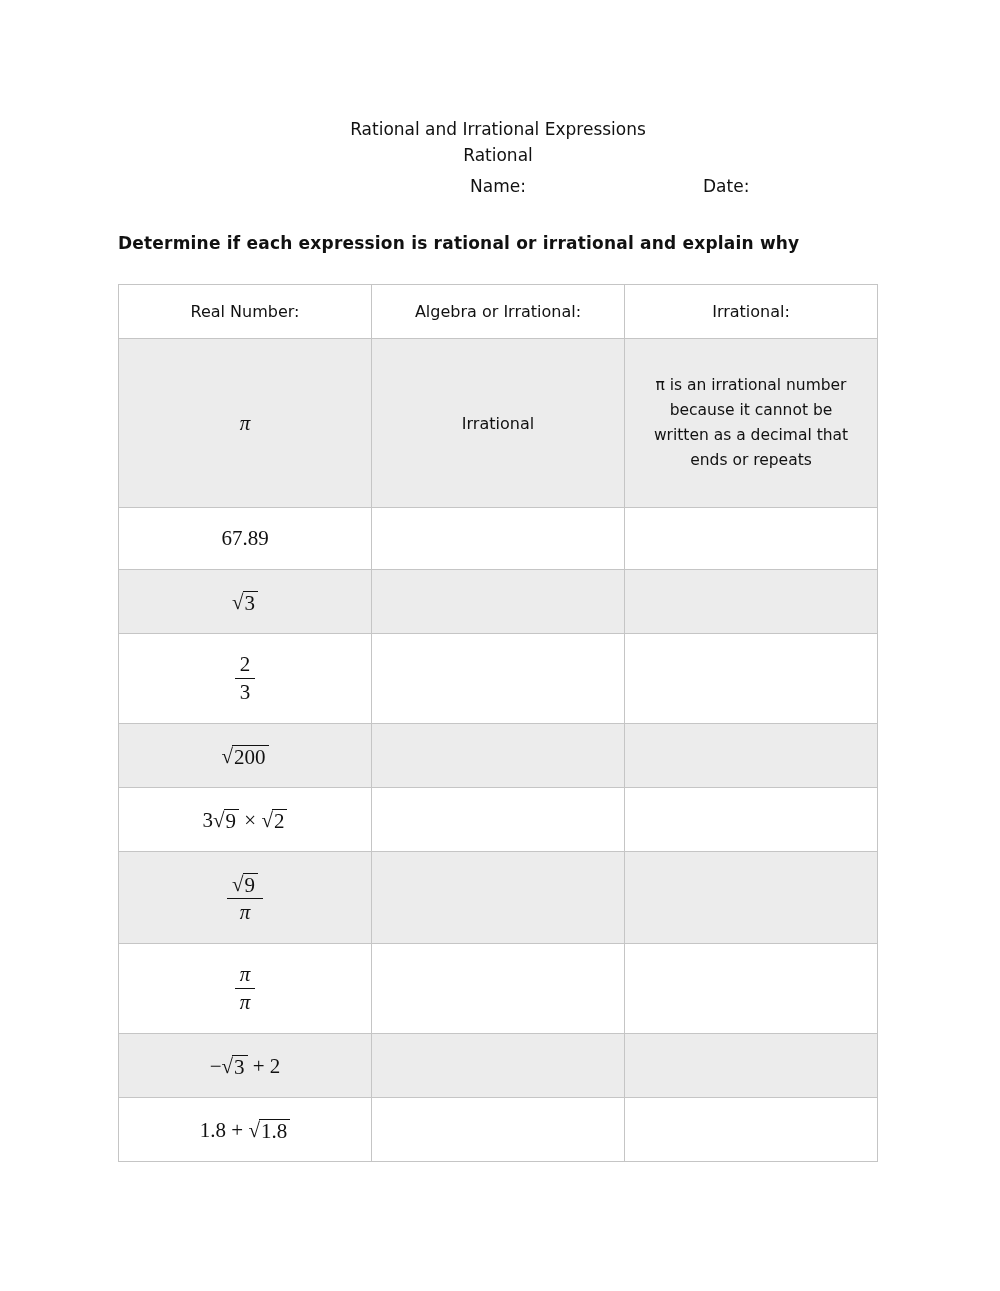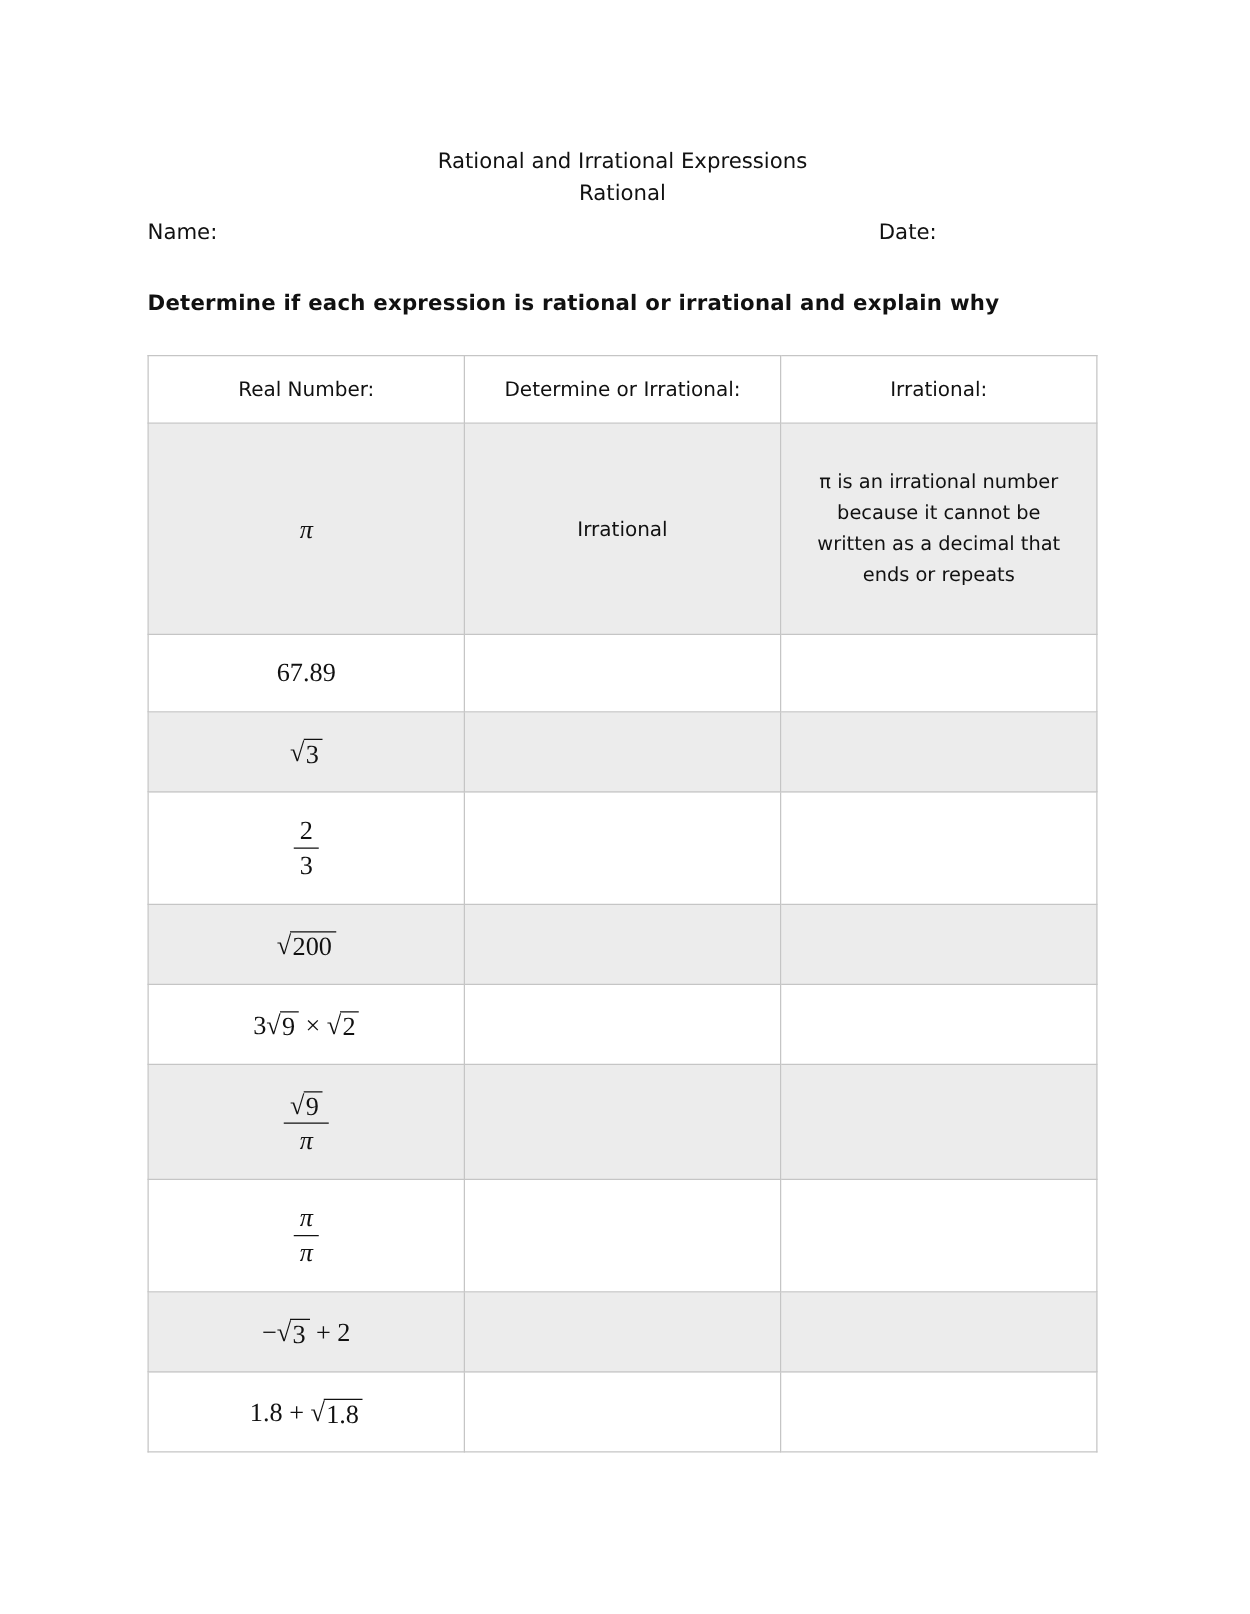--- a/index.html
+++ b/index.html
@@ -7,21 +7,21 @@
     width: 1000px; height: 1291px;
     background: #ffffff;
     color: #111;
     font-family: "DejaVu Sans", sans-serif;
     -webkit-font-smoothing: antialiased;
   }
   .page { padding: 116px 122px 0 118px; }
 
   .titles { text-align: center; font-size: 17px; line-height: 26px; }
 
-  .name-date { position: relative; margin-top: 5px; height: 26px; line-height: 26px; font-size: 17px; }
+  .name-date { position: relative; margin-top: 5px; height: 26px; line-height: 26px; font-size: 17px; text-align: center; }
   .date-label { position: absolute; left: 585px; top: 0; }
 
   .instruction { margin-top: 34px; font-weight: bold; font-size: 17px; letter-spacing: .2px; }
 
   .ws-table {
     margin-top: 31px; width: 760px;
     border-collapse: collapse; table-layout: fixed;
   }
   .ws-table th {
     border: 1px solid var(--border, #c5c5c5);
@@ -70,21 +70,21 @@
     <span class="name-label">Name:</span>
     <span class="date-label">Date:</span>
   </div>
 
   <div class="instruction">Determine if each expression is rational or irrational and explain why</div>
 
   <table class="ws-table">
     <thead>
       <tr>
         <th>Real Number:</th>
-        <th>Determine or Irrational:</th>
+        <th>Algebra or Irrational:</th>
         <th>Irrational:</th>
       </tr>
     </thead>
     <tbody>
         <tr>
           <td class="cell expr-cell"><span class="math"><span class="mit">π</span></span></td>
           <td class="cell answer-cell"><span>Irrational</span></td>
           <td class="cell explanation-cell">
             <div class="explain">π is an irrational number because it cannot be written as a decimal that ends or repeats</div>
           </td>

